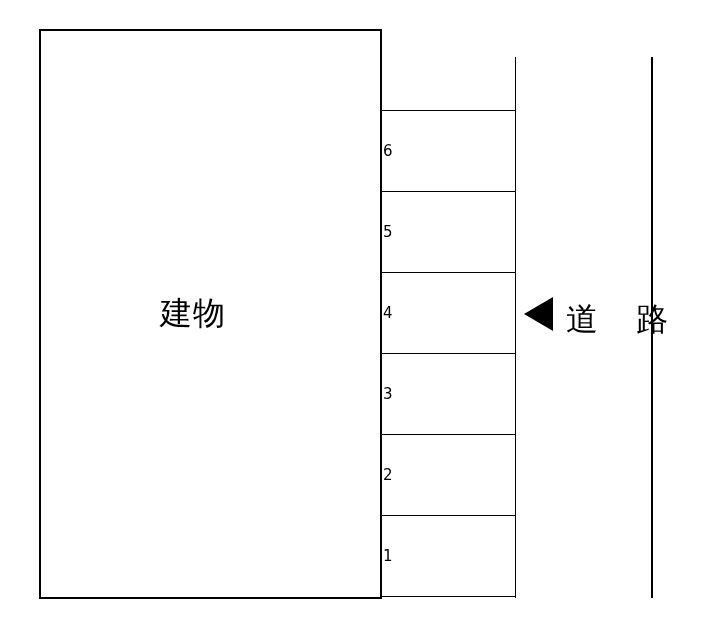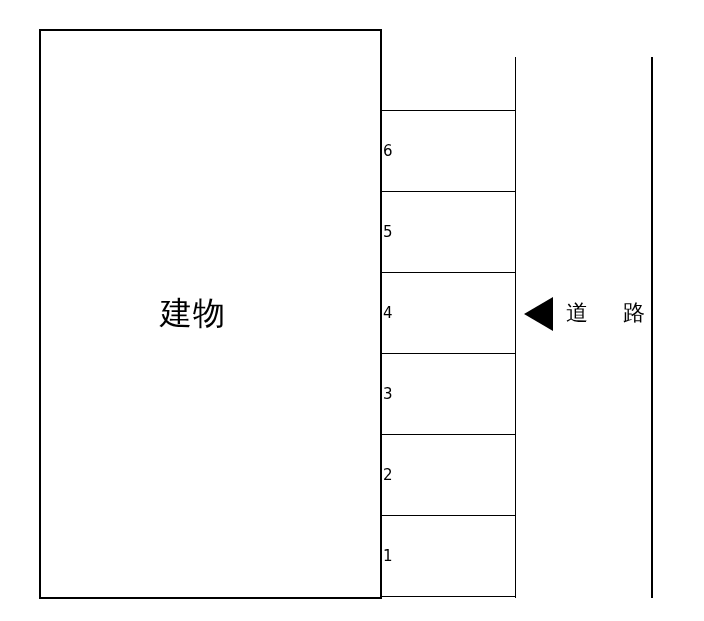--- a/index.html
+++ b/index.html
@@ -12,21 +12,21 @@
               display: flex; align-items: center; justify-content: center;
               font-size: 32px; color: #000; letter-spacing: 1px; }
   .lot { left: 381px; width: 135px; border-bottom: 1px solid #000; }
   .lot-num { position: absolute; left: 2px; top: 50%; transform: translateY(-50%);
              font-size: 15px; color: #000; font-family: "DejaVu Sans", sans-serif; }
   .vline { width: 1px; background: #000; }
   .vline2 { width: 2px; background: #000; }
   .arrow { left: 524px; top: 297px; width: 0; height: 0;
            border-top: 17px solid transparent; border-bottom: 17px solid transparent;
            border-right: 29px solid #000; }
-  .road-label { left: 566px; top: 298px; font-size: 22px; color: #000; letter-spacing: 14px;
+  .road-label { left: 566px; top: 298px; font-size: 32px; color: #000; letter-spacing: 14px;
                 white-space: nowrap; }
 </style>
 </head>
 <body>
 
 <div class="abs building"></div>
 <div class="abs building-label">建物</div>
 
 <div class="abs" style="left:381px; top:110px; width:135px; height:1px; background:#000;"></div>
 

